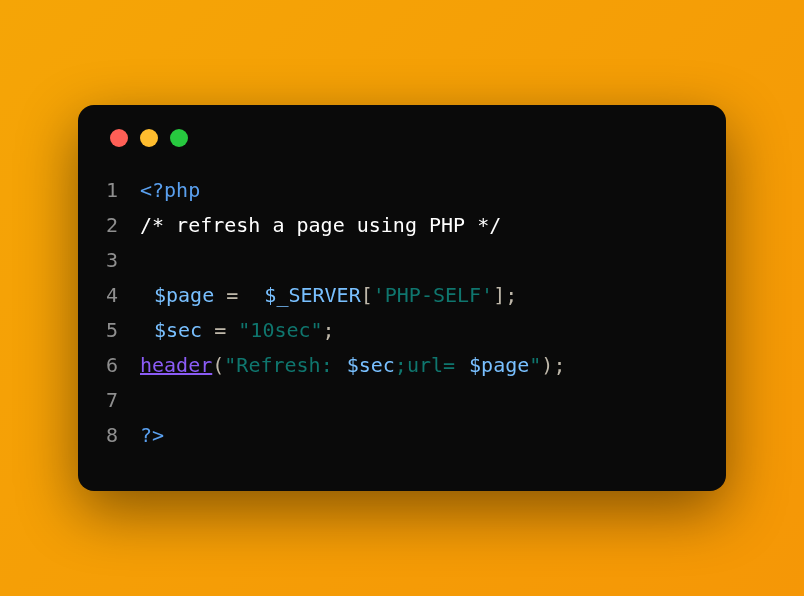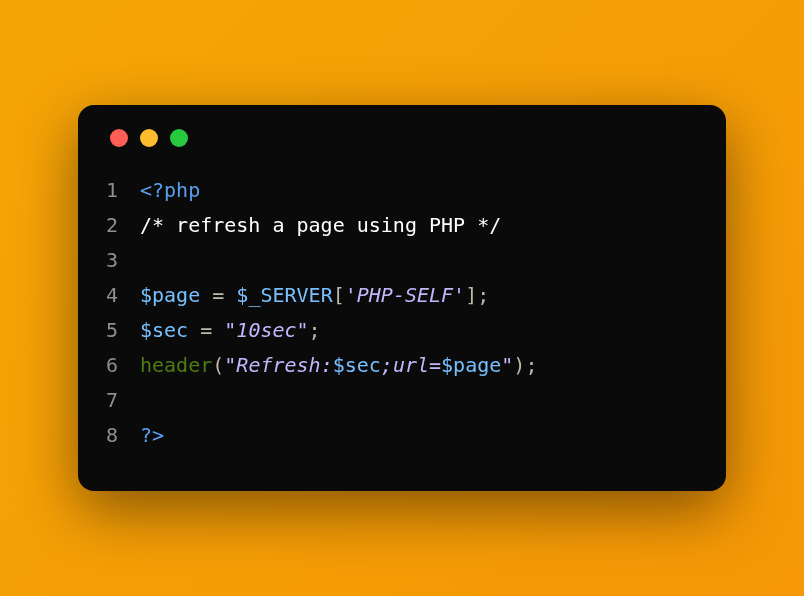--- a/index.html
+++ b/index.html
@@ -48,26 +48,26 @@
     width: 34px;
     text-align: left;
     flex-shrink: 0;
     user-select: none;
   }
   .code {
     color: #bfb8aa;
   }
   .tok-tag     { color: #5aa0ef; }
   .tok-comment { color: #ffffff; }
-  .tok-var     { color: #79c0ff; }
+  .tok-var     { color: #79c0ff; margin-left: 14px; }
   .tok-op      { color: #bfb8aa; }
   .tok-punct   { color: #bfb8aa; }
   .tok-bracket { color: #bfb8aa; }
-  .tok-str     { color: #c4b5fd; font-style: italic; }
-  .tok-func    { color: #4d7c0f; }
+  .tok-str     { color: #0f766e; }
+  .tok-func    { color: #8b5cf6; text-decoration: underline; }
 </style>
 </head>
 <body>
 
 <div class="window">
   <div class="traffic-lights">
     <div class="light red"></div>
     <div class="light yellow"></div>
     <div class="light green"></div>
   </div>

